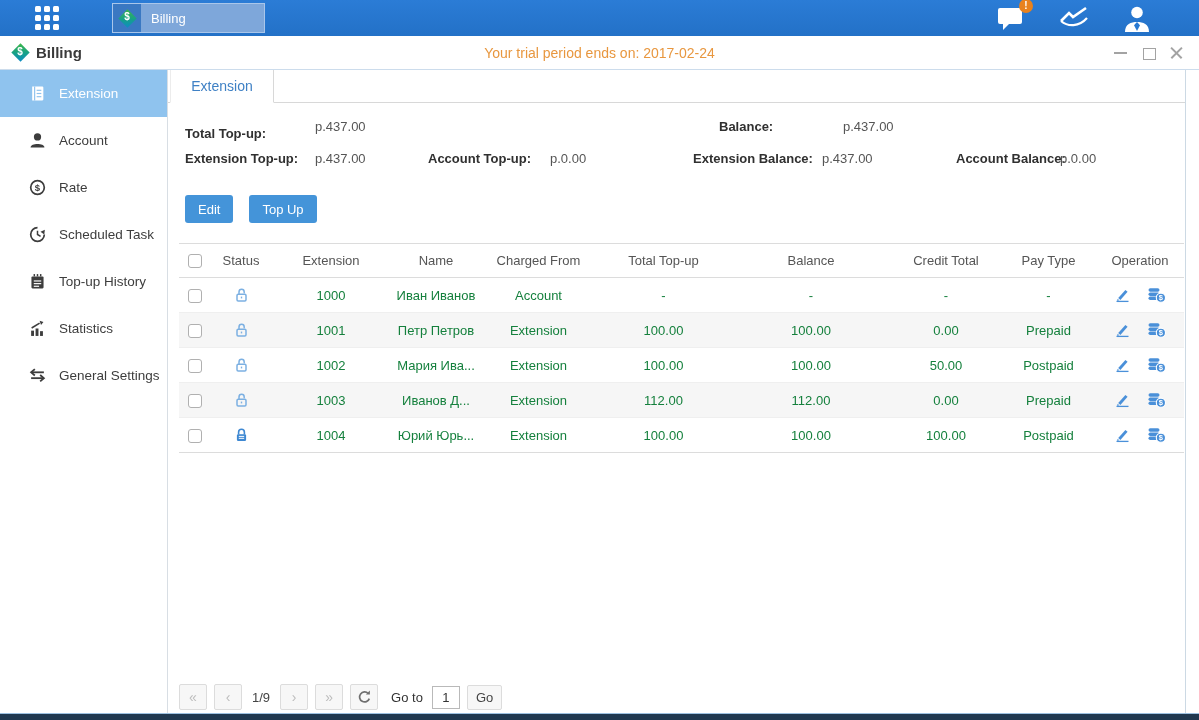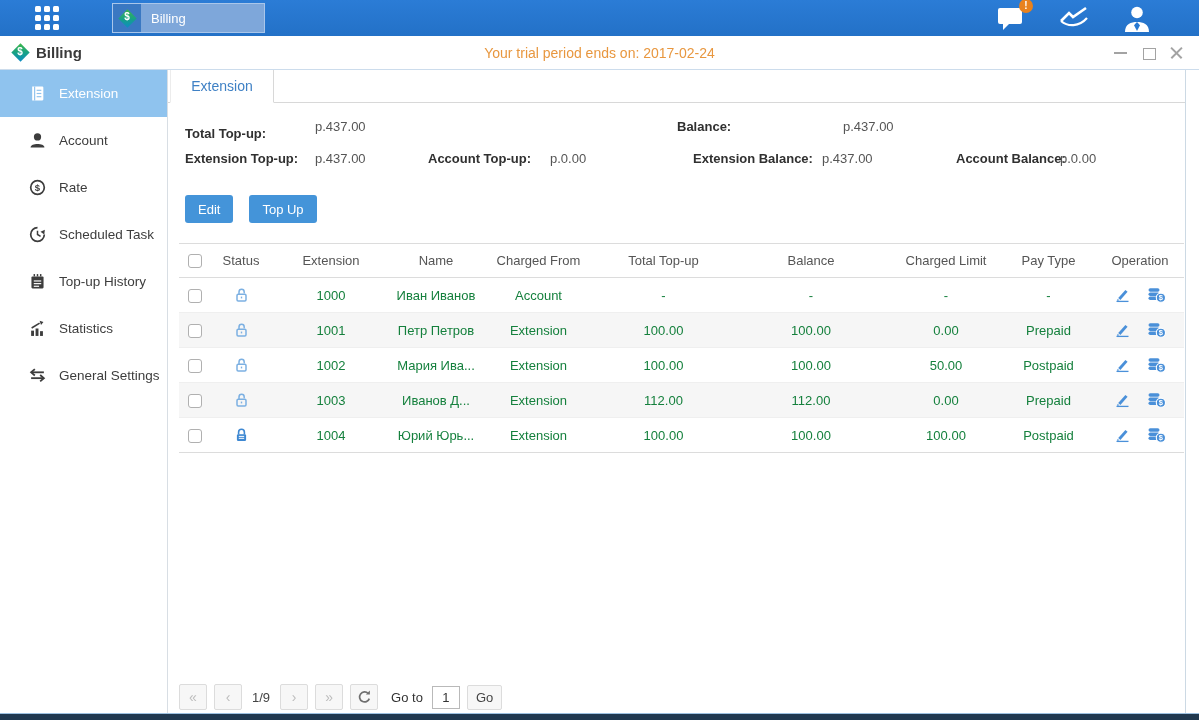--- a/index.html
+++ b/index.html
@@ -239,21 +239,21 @@
     </div>
 
   <div class="content">
     <div class="content-inner">
       <div class="tabstrip">
         <div class="tab">Extension</div>
       </div>
 
       <span class="sum-item sum-label" style="top:56px;left:17px">Total Top-up:</span>
       <span class="sum-item" style="top:49px;left:147px">p.437.00</span>
-      <span class="sum-item sum-label" style="top:49px;left:509px">Balance:</span>
+      <span class="sum-item sum-label" style="top:49px;left:551px">Balance:</span>
       <span class="sum-item" style="top:49px;left:675px">p.437.00</span>
       <span class="sum-item sum-label" style="top:81px;left:17px">Extension Top-up:</span>
       <span class="sum-item" style="top:81px;left:147px">p.437.00</span>
       <span class="sum-item sum-label" style="top:81px;left:260px">Account Top-up:</span>
       <span class="sum-item" style="top:81px;left:382px">p.0.00</span>
       <span class="sum-item sum-label" style="top:81px;left:525px">Extension Balance:</span>
       <span class="sum-item" style="top:81px;left:654px">p.437.00</span>
       <span class="sum-item sum-label" style="top:81px;left:788px">Account Balance:</span>
       <span class="sum-item" style="top:81px;left:892px">p.0.00</span>
 
@@ -277,21 +277,21 @@
         </colgroup>
         <thead id="tbl-head">
             <tr>
               <th><span class="cbx"></span></th>
               <th>Status</th>
               <th>Extension</th>
               <th>Name</th>
               <th>Charged From</th>
               <th>Total Top-up</th>
               <th>Balance</th>
-              <th>Charged Limit</th>
+              <th>Credit Total</th>
               <th>Pay Type</th>
               <th>Operation</th>
             </tr>
           </thead>
         <tbody id="tbl-body">
             <tr>
               <td><span class="cbx"></span></td>
               <td><span class="status-icon">
                   <svg width="17" height="17" viewBox="0 0 17 17">
                     <path d="M6 7.3 V4.9 a2.6 2.6 0 0 1 5.2 0 v0.8" fill="none" stroke="#7cb0e2" stroke-width="1.5" stroke-linecap="round"></path>

